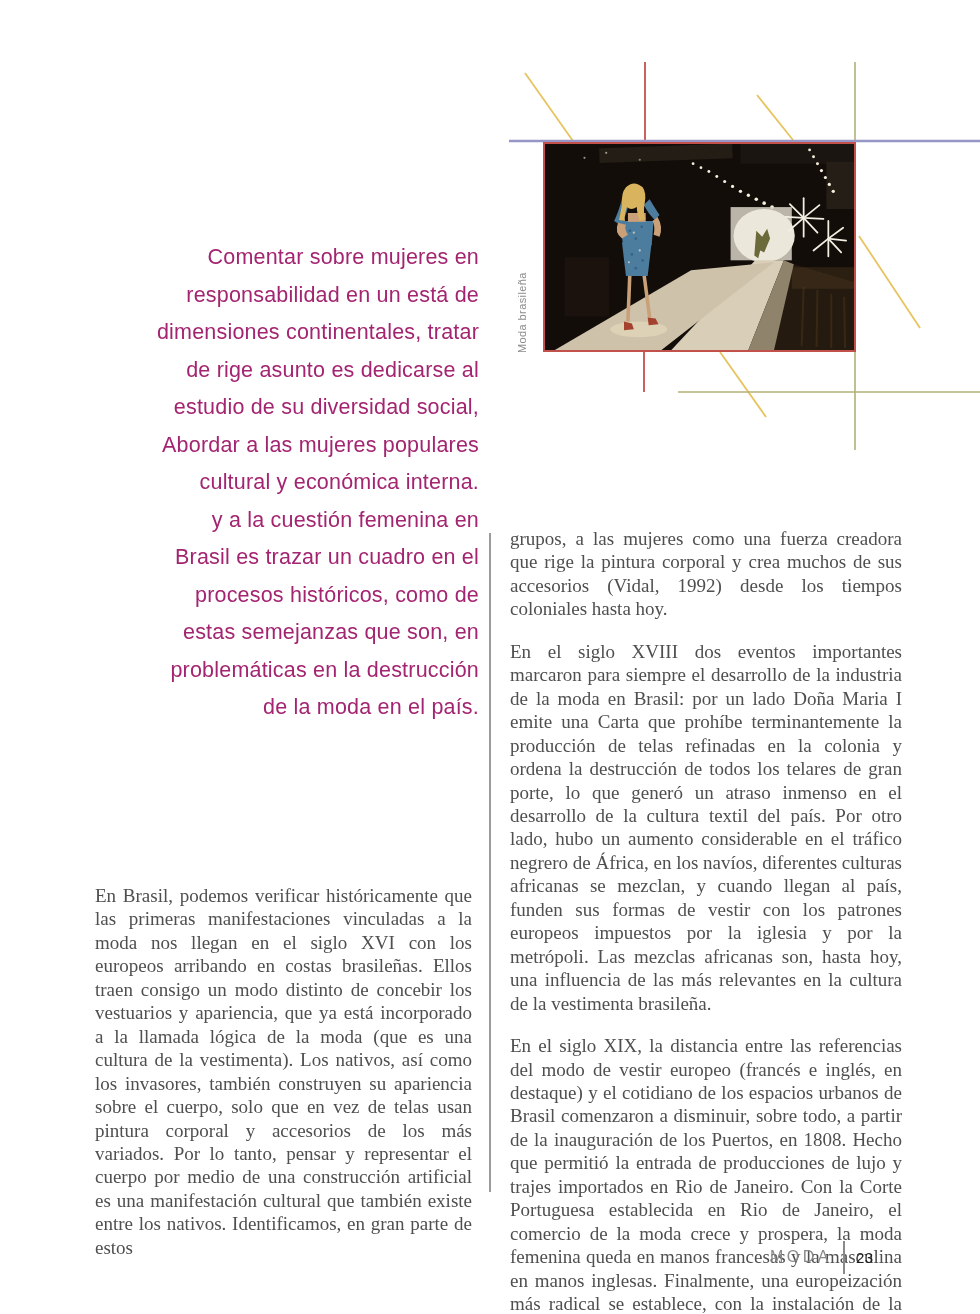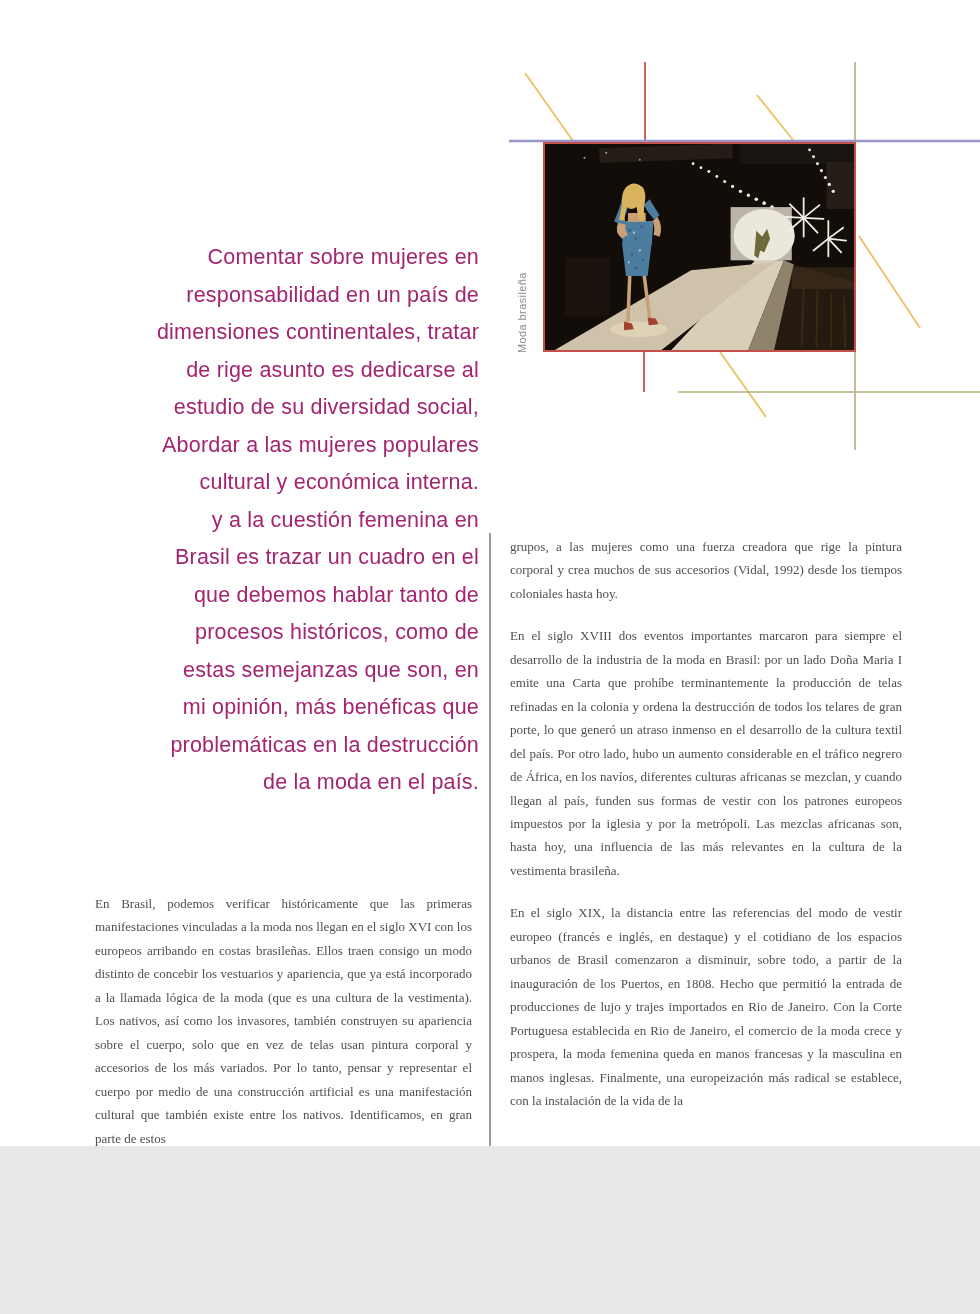--- a/index.html
+++ b/index.html
@@ -1,17 +1,17 @@
 <!DOCTYPE html>
 <html style="--quote_text: #a32470; --body_text: #4f4f4f; --caption_text: #8c8c8c; --footer_text: #8a8a8a; --page_number_text: #1f1f1f; --accent_red: #c2514c; --accent_yellow: #e7c45f; --accent_olive: #b3b076; --accent_lavender: #9896c7; --column_divider: #9b9b9b; --photo_border: #c2514c;"><head>
 <meta charset="utf-8">
 <style>
   html,body{margin:0;padding:0;background:#e8e8e8;}
   .page{
-    position:relative;width:980px;height:1146px;margin:0 auto;
+    position:relative;width:980px;height:1314px;margin:0 auto;
     background:#ffffff;overflow:hidden;
     font-family:"Liberation Serif", serif;
   }
   
   .decor{position:absolute;left:0;top:0;width:980px;height:1314px;pointer-events:none;}
   .ln-lavender{stroke:var(--accent_lavender,#9896c7);stroke-width:2.4;}
   .ln-yellow{stroke:var(--accent_yellow,#e7c45f);stroke-width:1.8;}
   .ln-red{stroke:var(--accent_red,#c2514c);stroke-width:1.8;}
   .ln-olive{stroke:var(--accent_olive,#b3b076);stroke-width:1.6;}
 
@@ -37,21 +37,21 @@
     transform:rotate(-90deg);transform-origin:0 0;
     font-family:"Liberation Sans", sans-serif;
     font-size:11px;letter-spacing:.4px;color:var(--caption_text,#8c8c8c);
     white-space:nowrap;
   }
 
   
   .divider{position:absolute;left:489px;top:533px;width:2px;height:659px;background:var(--column_divider,#9b9b9b);}
   .col{position:absolute;color:var(--body_text,#4f4f4f);}
   .col p{
-    margin:8px 0 19px 0;font-size:13px;line-height:23.45px;
+    margin:0 0 19px 0;font-size:19px;line-height:23.45px;
     text-align:justify;text-justify:inter-word;
   }
   .col-left{left:95px;top:884px;width:377px;}
   .col-right{left:510px;top:527px;width:392px;}
 
   
   .footer{
     position:absolute;left:770px;top:1239px;height:36px;
     display:flex;align-items:center;gap:11px;
     font-family:"Liberation Sans", sans-serif;
@@ -75,32 +75,30 @@
     <line class="ln-olive" x1="855" y1="62" x2="855" y2="450"></line>
     <line class="ln-lavender" x1="509" y1="141" x2="980" y2="141"></line>
     <line class="ln-yellow" x1="859" y1="236" x2="920" y2="328"></line>
     <line class="ln-red" x1="644" y1="352" x2="644" y2="392"></line>
     <line class="ln-yellow" x1="720" y1="352" x2="766" y2="417"></line>
     <line class="ln-olive" x1="678" y1="392" x2="980" y2="392"></line>
   </svg>
 
   <div class="pullquote">
     <div class="pq-line">Comentar sobre mujeres en</div>
-    <div class="pq-line">responsabilidad en un país de</div>
+    <div class="pq-line">responsabilidad en un está de</div>
     <div class="pq-line">dimensiones continentales, tratar</div>
     <div class="pq-line">de rige asunto es dedicarse al</div>
     <div class="pq-line">estudio de su diversidad social,</div>
     <div class="pq-line">Abordar a las mujeres populares</div>
     <div class="pq-line">cultural y económica interna.</div>
     <div class="pq-line">y a la cuestión femenina en</div>
     <div class="pq-line">Brasil es trazar un cuadro en el</div>
-    <div class="pq-line">que debemos hablar tanto de</div>
     <div class="pq-line">procesos históricos, como de</div>
     <div class="pq-line">estas semejanzas que son, en</div>
-    <div class="pq-line">mi opinión, más benéficas que</div>
     <div class="pq-line">problemáticas en la destrucción</div>
     <div class="pq-line">de la moda en el país.</div>
   </div>
 
   <figure class="photo">
     <svg viewBox="0 0 313 209" preserveAspectRatio="none">
       <rect x="0" y="0" width="313" height="209" fill="#120d09"></rect>
 
       <rect x="55" y="2" width="135" height="15" fill="#231d16" transform="rotate(-2 120 10)"></rect>
       <rect x="198" y="0" width="115" height="20" fill="#1a1510"></rect>

